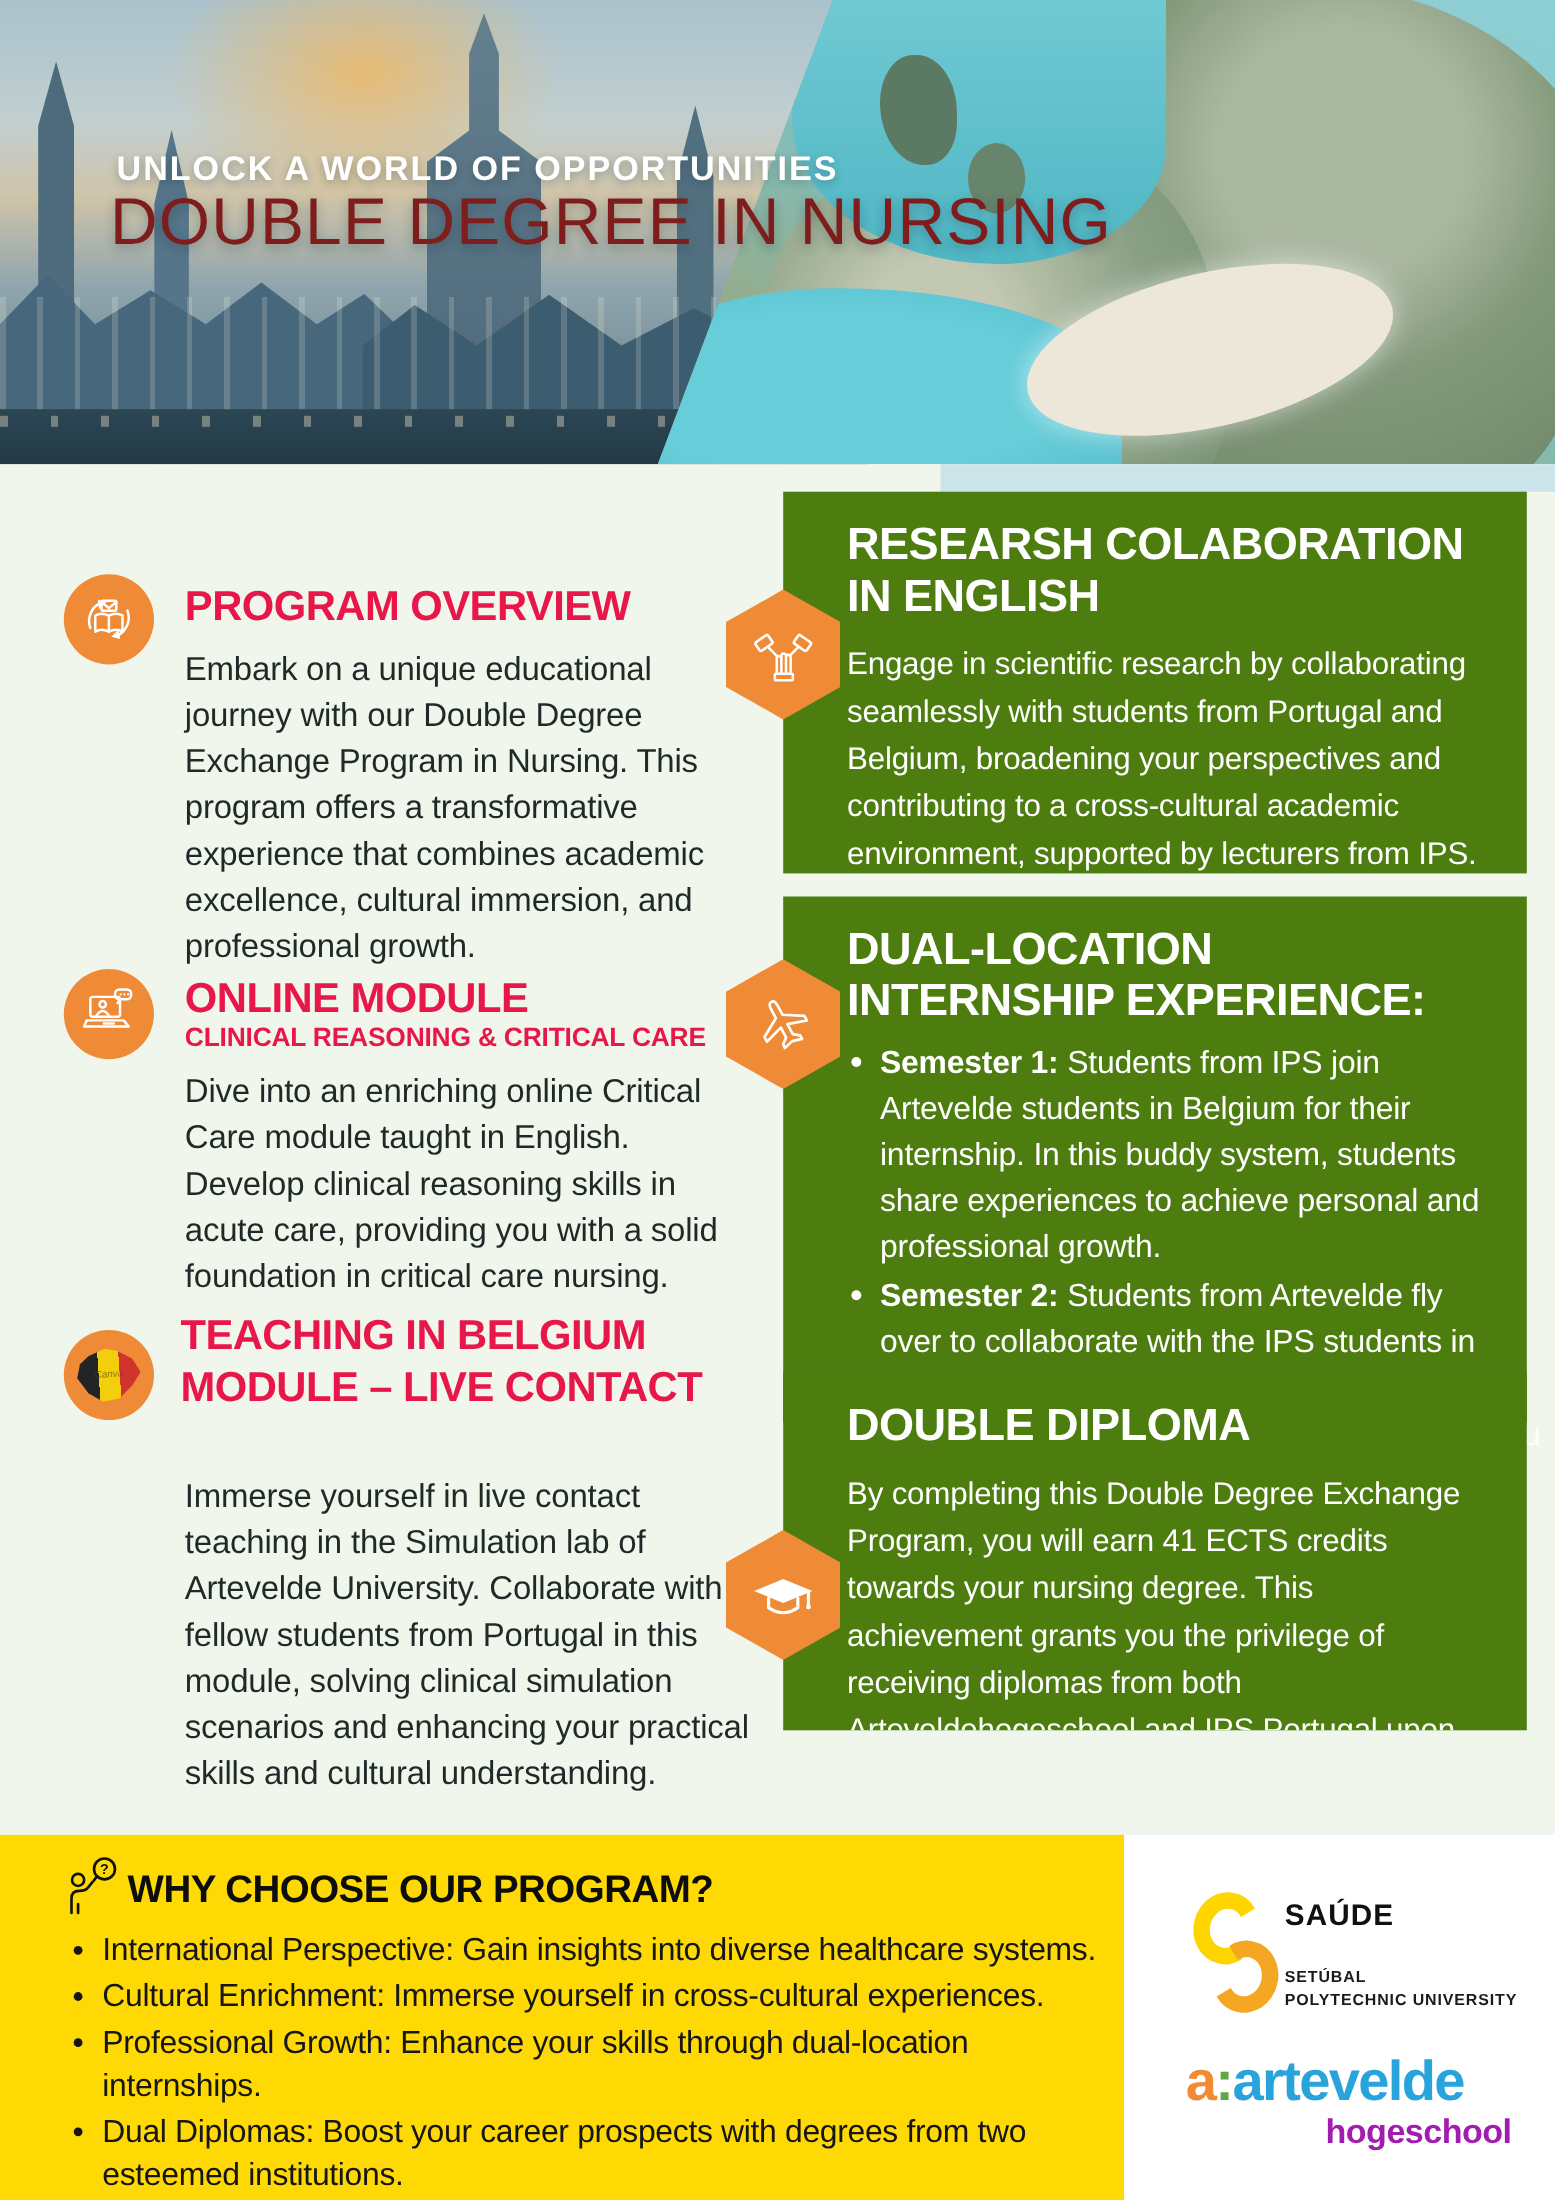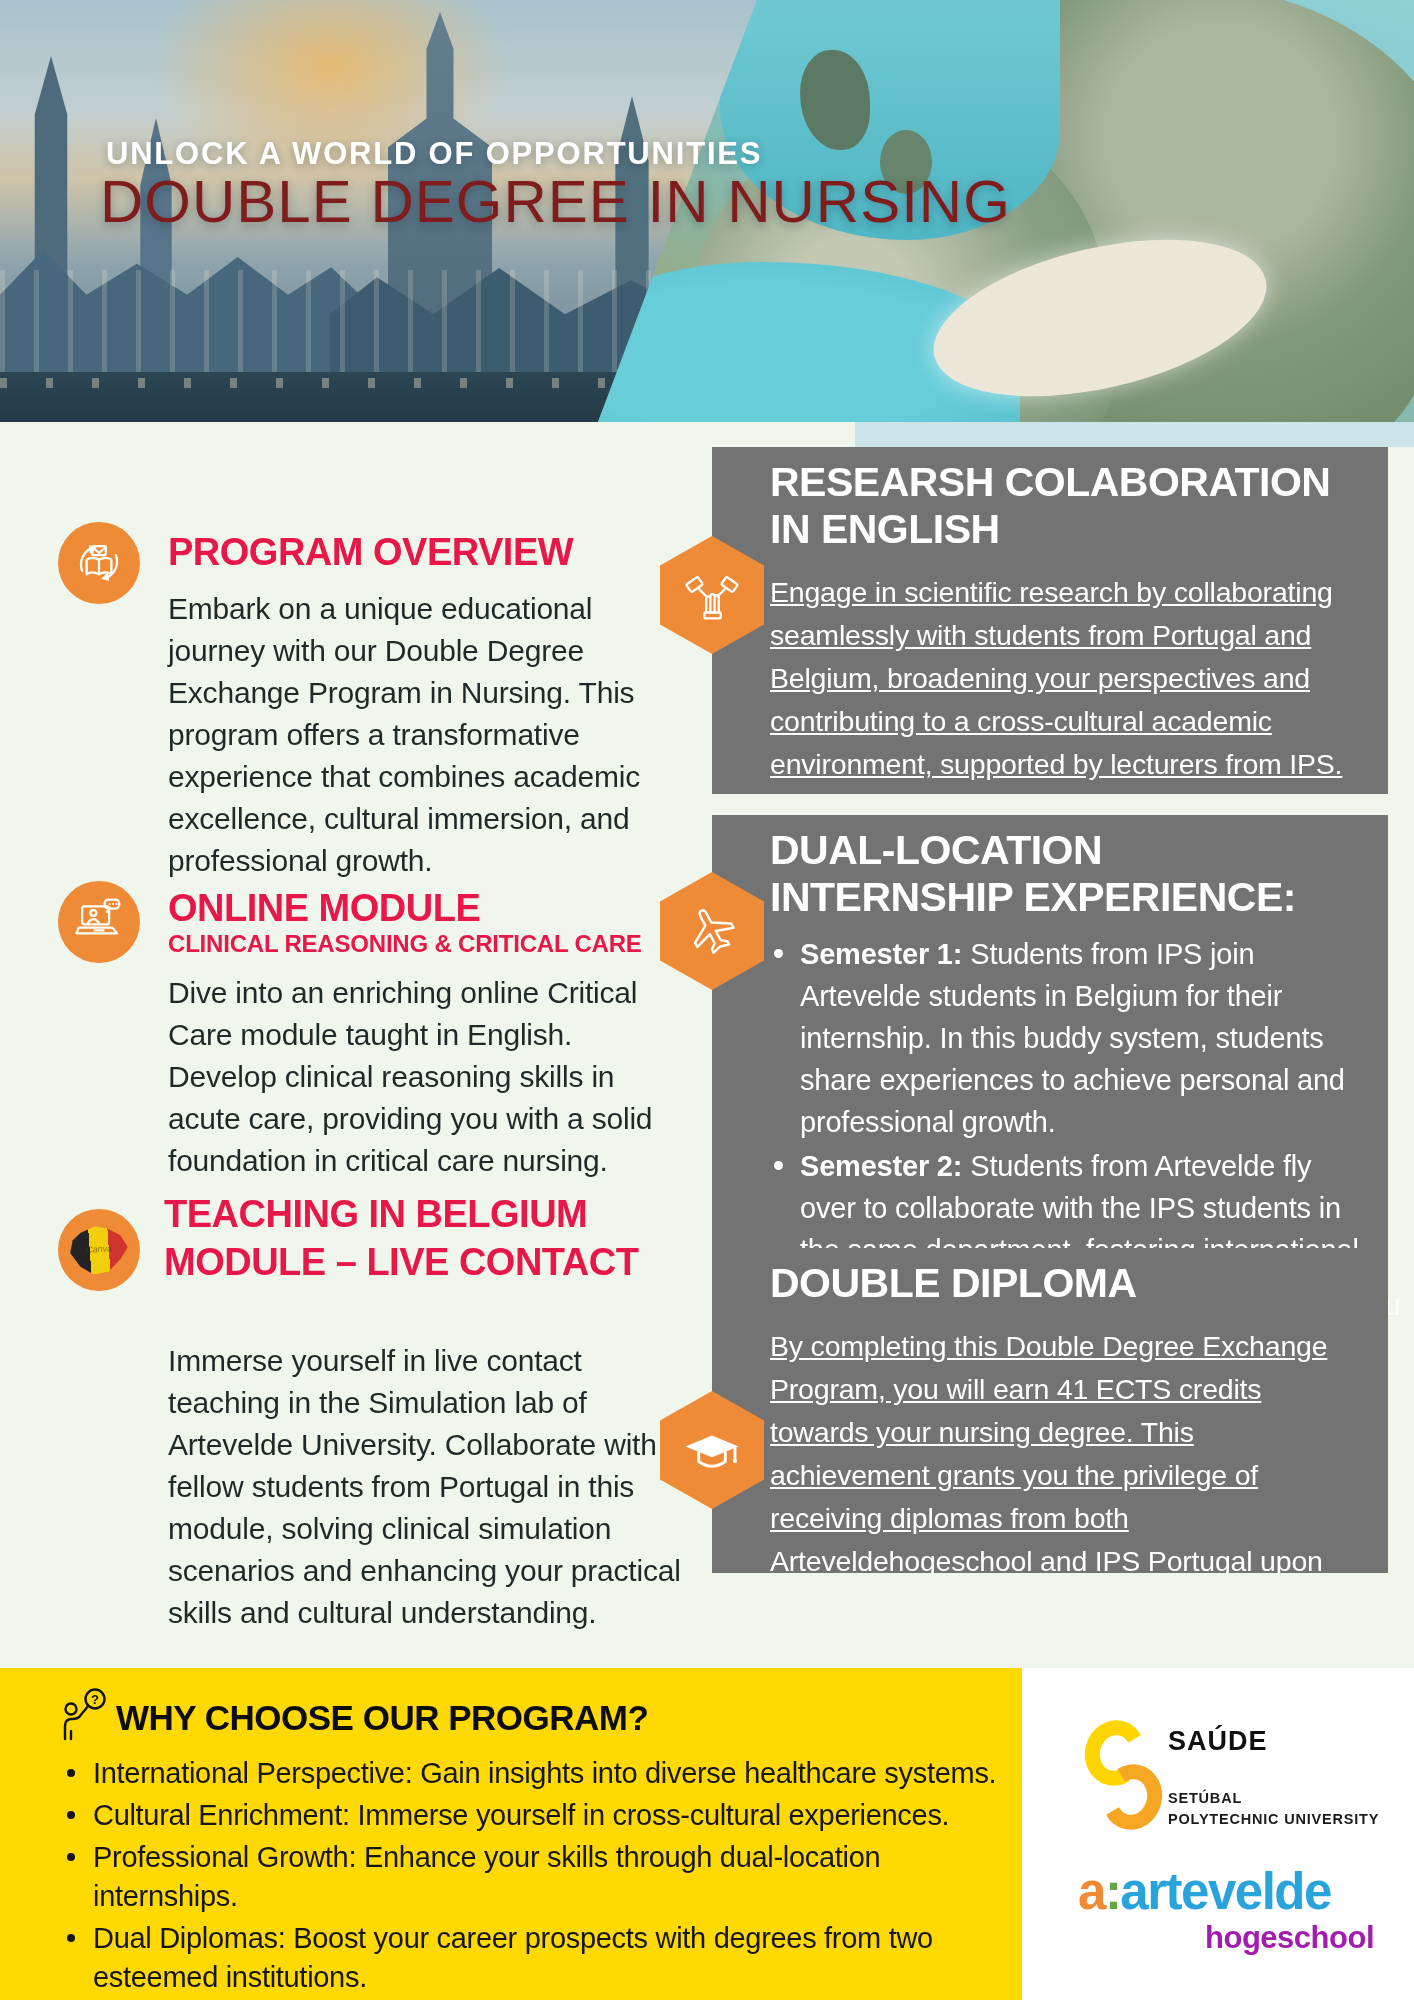--- a/index.html
+++ b/index.html
@@ -66,26 +66,26 @@
   #s2-icon{left:58px;top:881px;} #s2-head{left:168px;top:884px;} #s2-sub{left:168px;top:930px;}
   #s2-body{left:168px;top:972px;width:505px;}
   #s3-icon{left:58px;top:1209px;} #s3-head{left:164px;top:1190px;width:480px;} #s3-sub{left:164px;top:1293px;}
   #s3-body{left:168px;top:1340px;width:515px;}
   .be-map{width:58px;height:48px;transform:rotate(-4deg);position:relative;
     background:linear-gradient(90deg,#242424 0 34%,#F2CE0C 34% 67%,#D0342C 67% 100%);
     clip-path:polygon(20% 12%,46% 0%,66% 6%,88% 22%,100% 48%,86% 72%,64% 96%,38% 100%,16% 82%,0% 52%,6% 26%);}
   .be-wm{position:absolute;left:16px;top:18px;font-size:9px;color:rgba(70,60,20,.6);font-style:italic;}
 
   
-  .rbox{position:absolute;left:712px;width:676px;background:#737373;color:#fff;
-    padding:12px 36px 0 58px;box-sizing:border-box;overflow:hidden;}
+  .rbox{position:absolute;left:712px;width:676px;background:#4d7c0f;color:#fff;
+    padding:24px 36px 0 58px;box-sizing:border-box;overflow:hidden;}
   #box1{top:447px;height:347px;} #box2{top:815px;height:478px;} #box3{top:1248px;height:325px;}
   .box-head{font-size:41px;font-weight:800;line-height:47px;letter-spacing:-0.5px;}
   .box-head span{display:block;}
-  .box-body{margin-top:18px;font-size:28.5px;line-height:43px;letter-spacing:-0.2px;width:585px;text-decoration:underline;}
+  .box-body{margin-top:18px;font-size:28.5px;line-height:43px;letter-spacing:-0.2px;width:585px;}
   .box-bullets{margin:12px 0 0 0;padding:0 0 0 30px;list-style:none;width:568px;}
   .box-bullets li{position:relative;font-size:29px;line-height:42px;margin-bottom:2px;letter-spacing:-0.2px;}
   .box-bullets li::before{content:"";position:absolute;left:-26px;top:16px;width:9px;height:9px;border-radius:50%;background:#fff;}
   .b-label{font-weight:800;margin-right:8px;}
   .hex{position:absolute;left:660px;width:104px;height:118px;background:#EF8B37;
     clip-path:polygon(50% 0,100% 25%,100% 75%,50% 100%,0 75%,0 25%);
     display:flex;align-items:center;justify-content:center;}
   #hex1{top:536px;} #hex2{top:872px;} #hex3{top:1391px;}
   .ghost{position:absolute;left:772px;top:1289px;font-size:29px;color:rgba(255,255,255,.92);
     letter-spacing:.5px;white-space:nowrap;}

